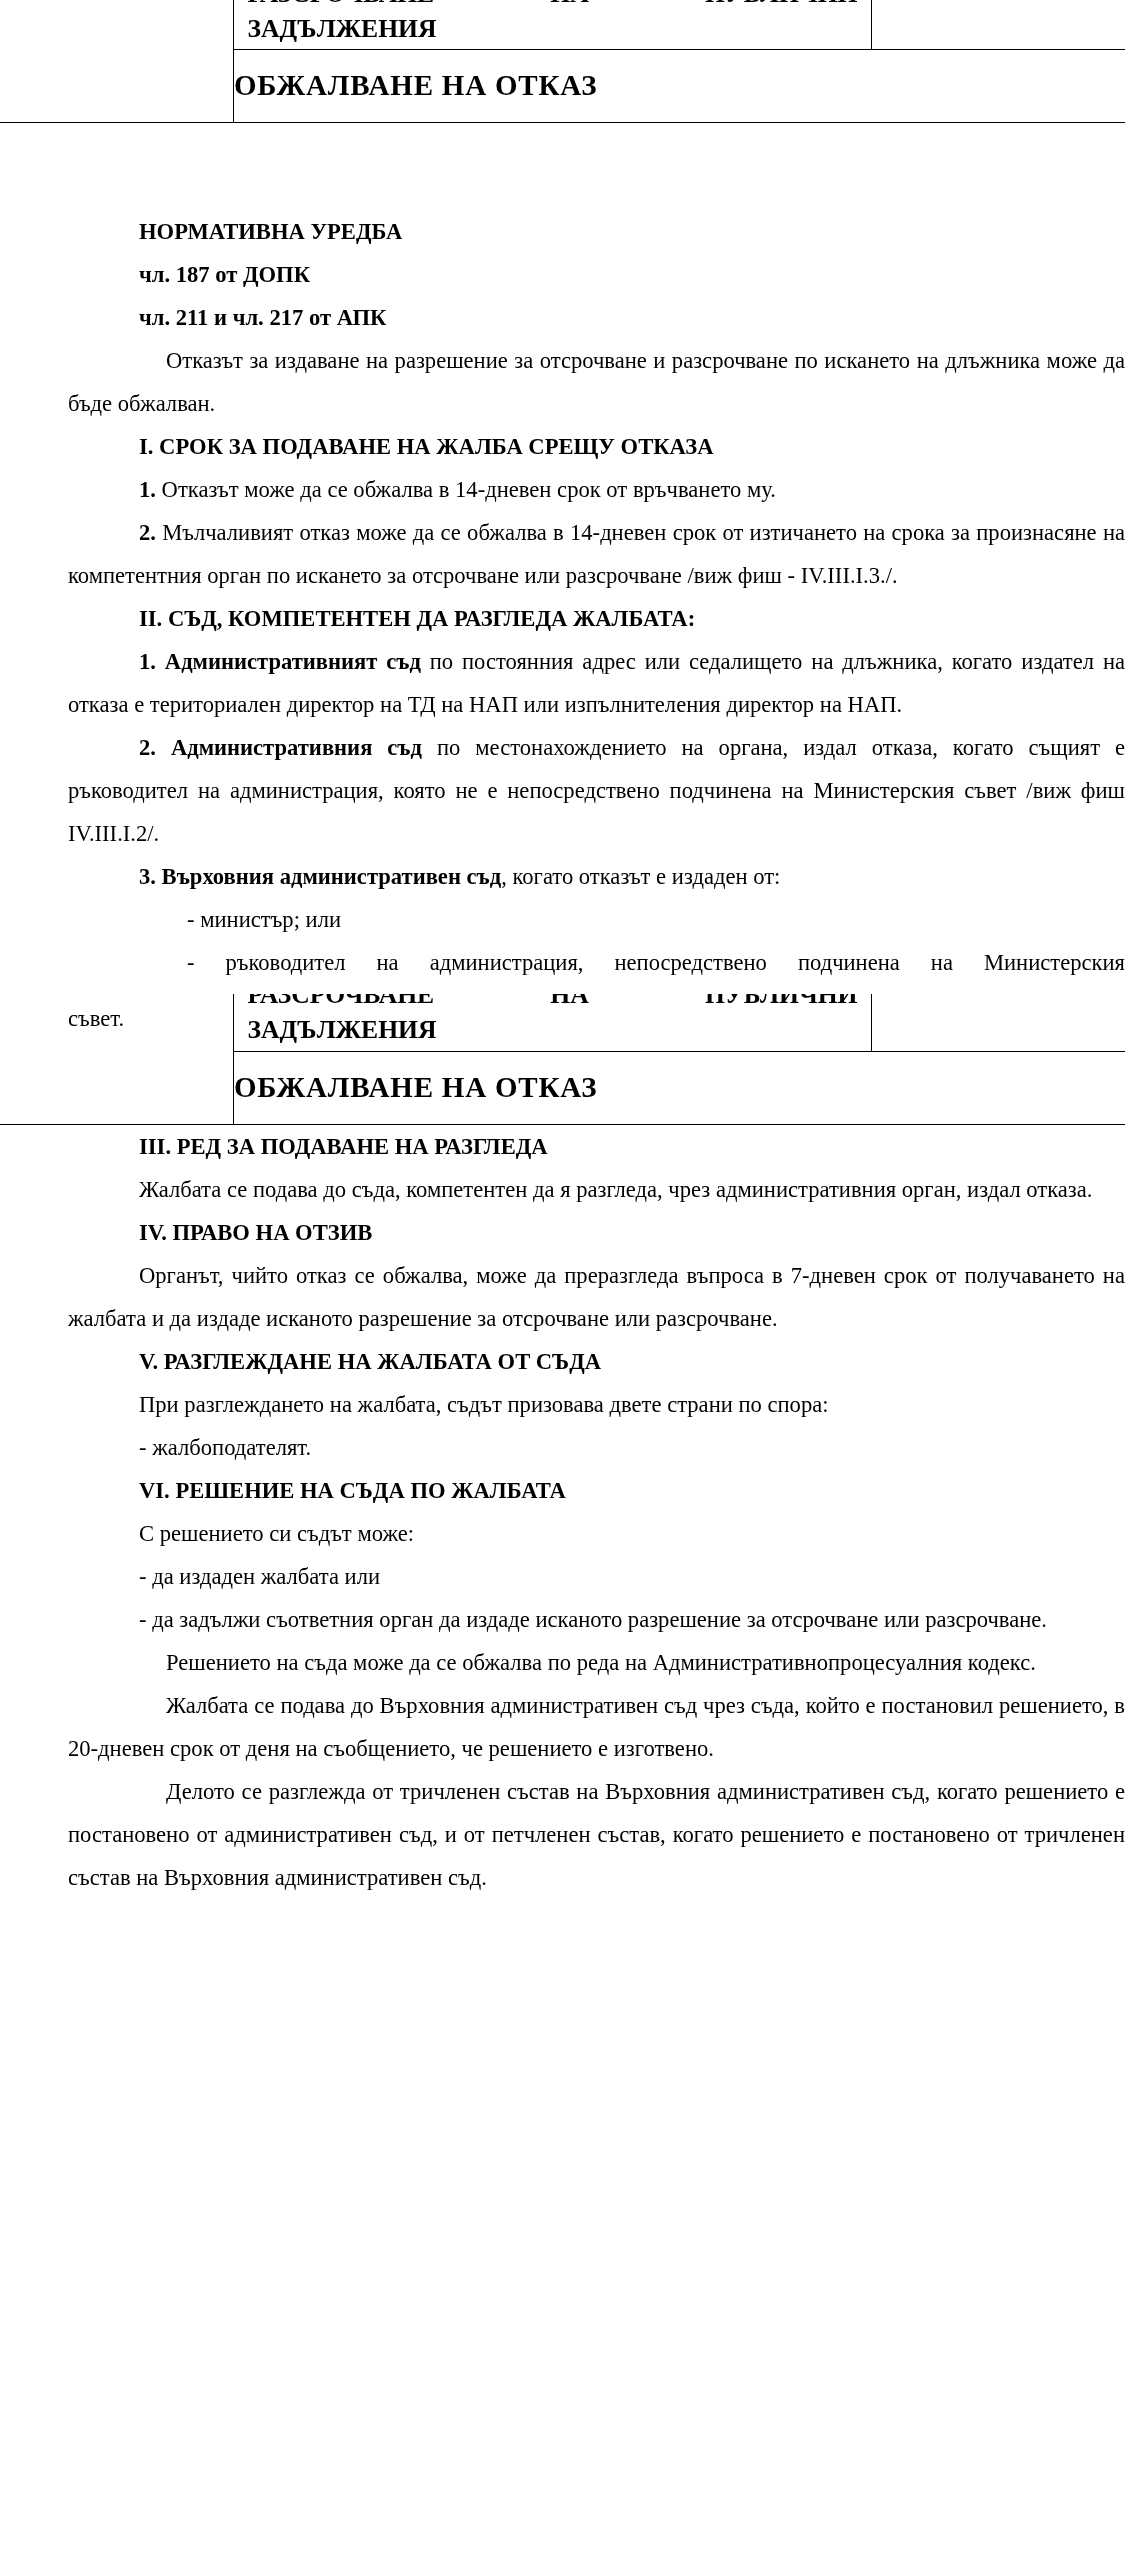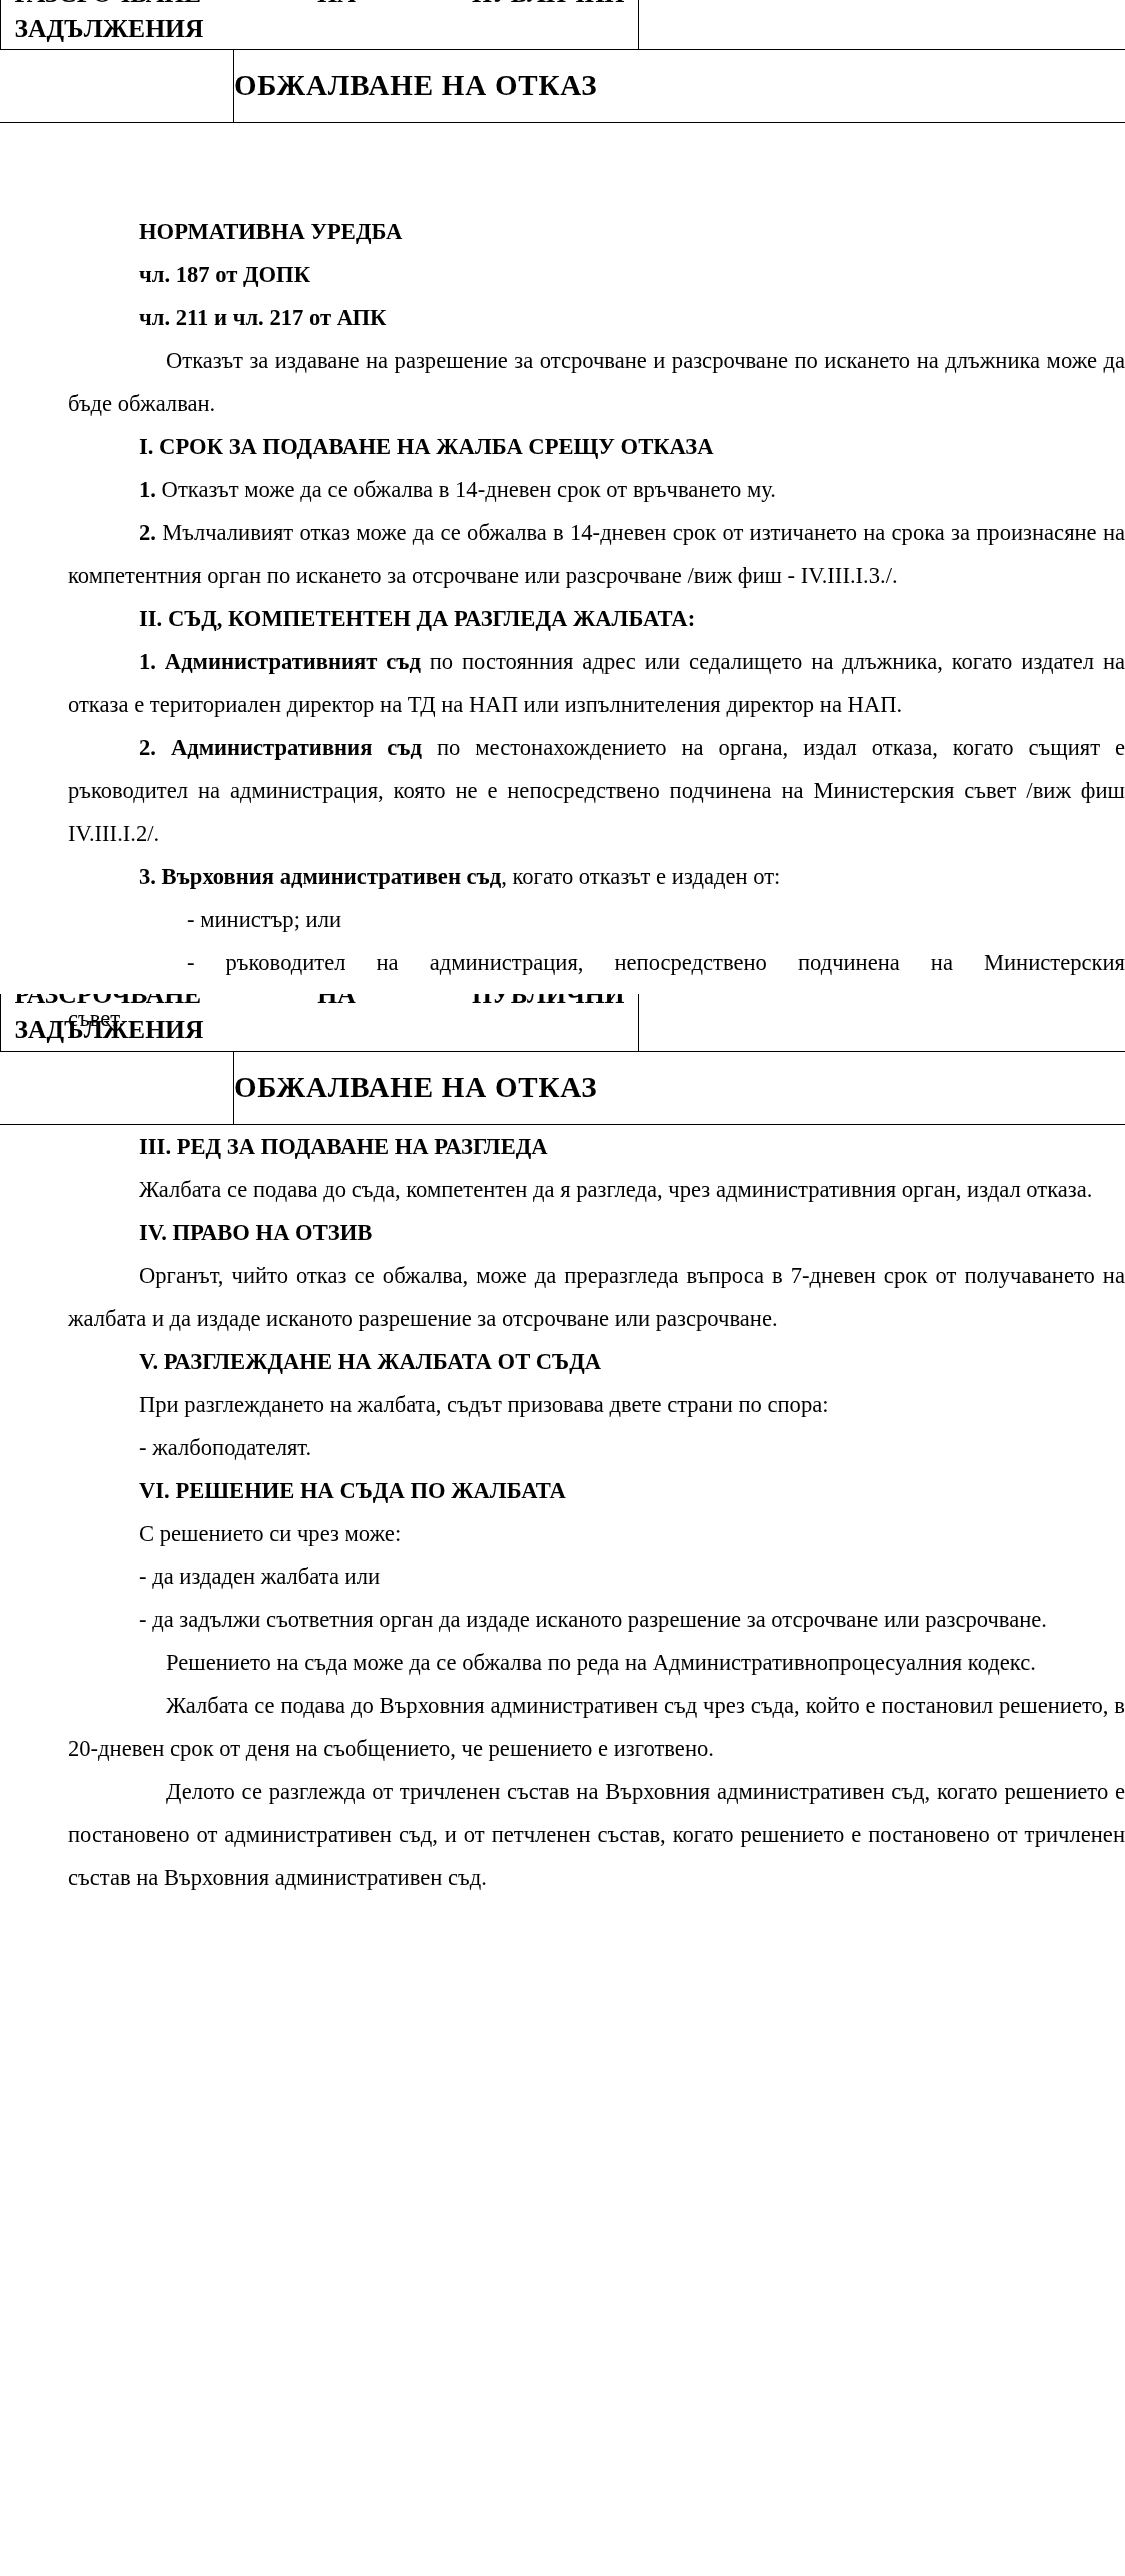--- a/index.html
+++ b/index.html
@@ -9,20 +9,21 @@
     height: 2576px;
     overflow: hidden;
     background: #ffffff;
     color: #000000;
     font-family: "Liberation Serif", "DejaVu Serif", serif;
   }
 
   
   .ht { border-bottom: 1.5px solid #000; }
   .ht-row1 {
+    margin-left: 233px;
     border-bottom: 1.5px solid #000;
     display: flex;
   }
   .ht-cell-main {
     width: 639px;
     box-sizing: border-box;
     border-left: 1.5px solid #000;
     border-right: 1.5px solid #000;
     padding: 0 13.5px 1.5px 13.5px;
   }
@@ -139,21 +140,21 @@
     <p class="ind-sm">Жалбата се подава до съда, компетентен да я разгледа, чрез административния орган, издал отказа.</p>
 
     <p class="h ind-sm mt-blank">IV. ПРАВО НА ОТЗИВ</p>
     <p class="ind-sm">Органът, чийто отказ се обжалва, може да преразгледа въпроса в 7-дневен срок от получаването на жалбата и да издаде исканото разрешение за отсрочване или разсрочване.</p>
 
     <p class="h ind-sm mt-blank">V. РАЗГЛЕЖДАНЕ НА ЖАЛБАТА ОТ СЪДА</p>
     <p class="ind-sm">При разглеждането на жалбата, съдът призовава двете страни по спора:</p>
     <p class="ind-sm">- жалбоподателят.</p>
 
     <p class="h ind-sm mt-blank">VI. РЕШЕНИЕ НА СЪДА ПО ЖАЛБАТА</p>
-    <p class="ind-sm">С решението си чрез може:</p>
+    <p class="ind-sm">С решението си съдът може:</p>
     <p class="ind-sm">- да издаден жалбата или</p>
     <p class="ind-sm">- да задължи съответния орган да издаде исканото разрешение за отсрочване или разсрочване.</p>
     <p>Решението на съда може да се обжалва по реда на Административнопроцесуалния кодекс.</p>
     <p>Жалбата се подава до Върховния административен съд чрез съда, който е постановил решението, в 20-дневен срок от деня на съобщението, че решението е изготвено.</p>
     <p>Делото се разглежда от тричленен състав на Върховния административен съд, когато решението е постановено от административен съд, и от петчленен състав, когато решението е постановено от тричленен състав на Върховния административен съд.</p>
   </div>
 
 </div>
 
 

